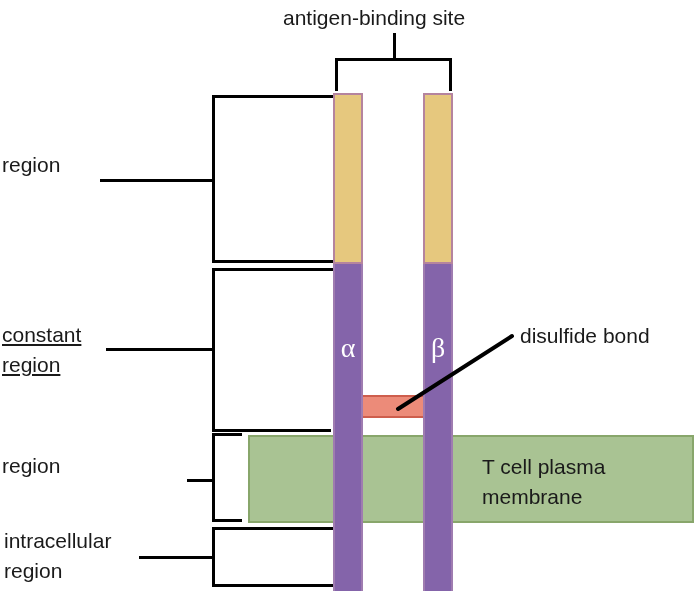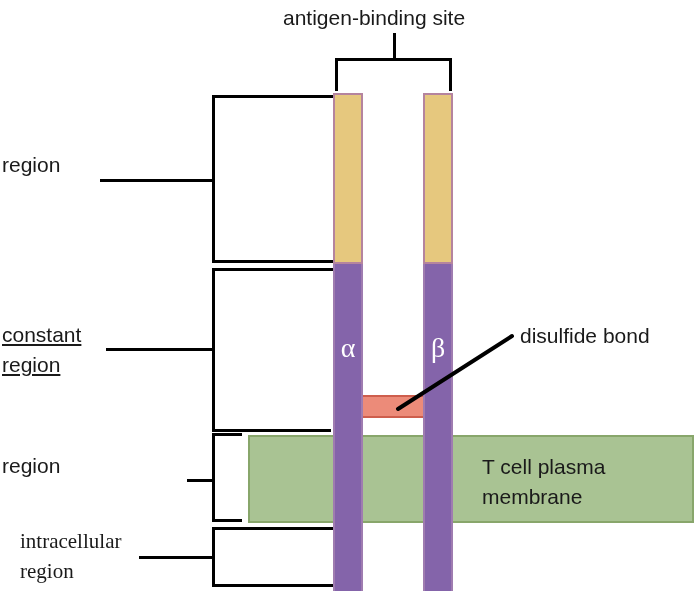--- a/index.html
+++ b/index.html
@@ -98,21 +98,21 @@
   <div class="lbl" style="left:2px;top:150px;">
     <div>region</div>
   </div>
   <div class="lbl" style="left:2px;top:320px;text-decoration:underline;">
     <div>constant</div>
     <div>region</div>
   </div>
   <div class="lbl" style="left:2px;top:451px;">
     <div>region</div>
   </div>
-  <div class="lbl" style="left:20px;top:526px;font-family:Liberation Serif, serif;">
+  <div class="lbl" style="left:4px;top:526px;">
     <div>intracellular</div>
     <div>region</div>
   </div>
 
   <div class="hline" style="left:100px;top:179px;width:114px;"></div>
   <div class="hline" style="left:106px;top:348px;width:108px;"></div>
   <div class="hline" style="left:187px;top:479px;width:27px;"></div>
   <div class="hline" style="left:139px;top:556px;width:75px;"></div>
 
   <div class="vline" style="left:212px;top:95px;height:168px;"></div>

